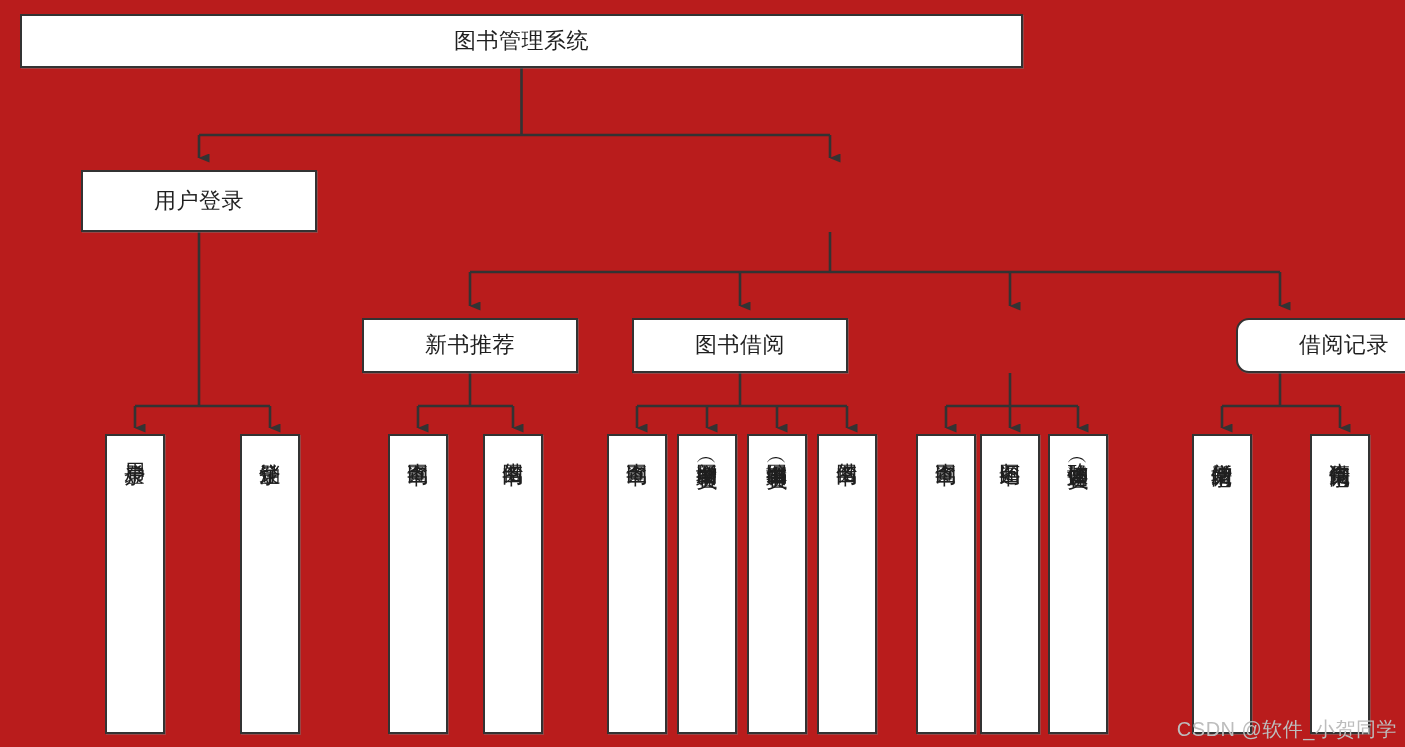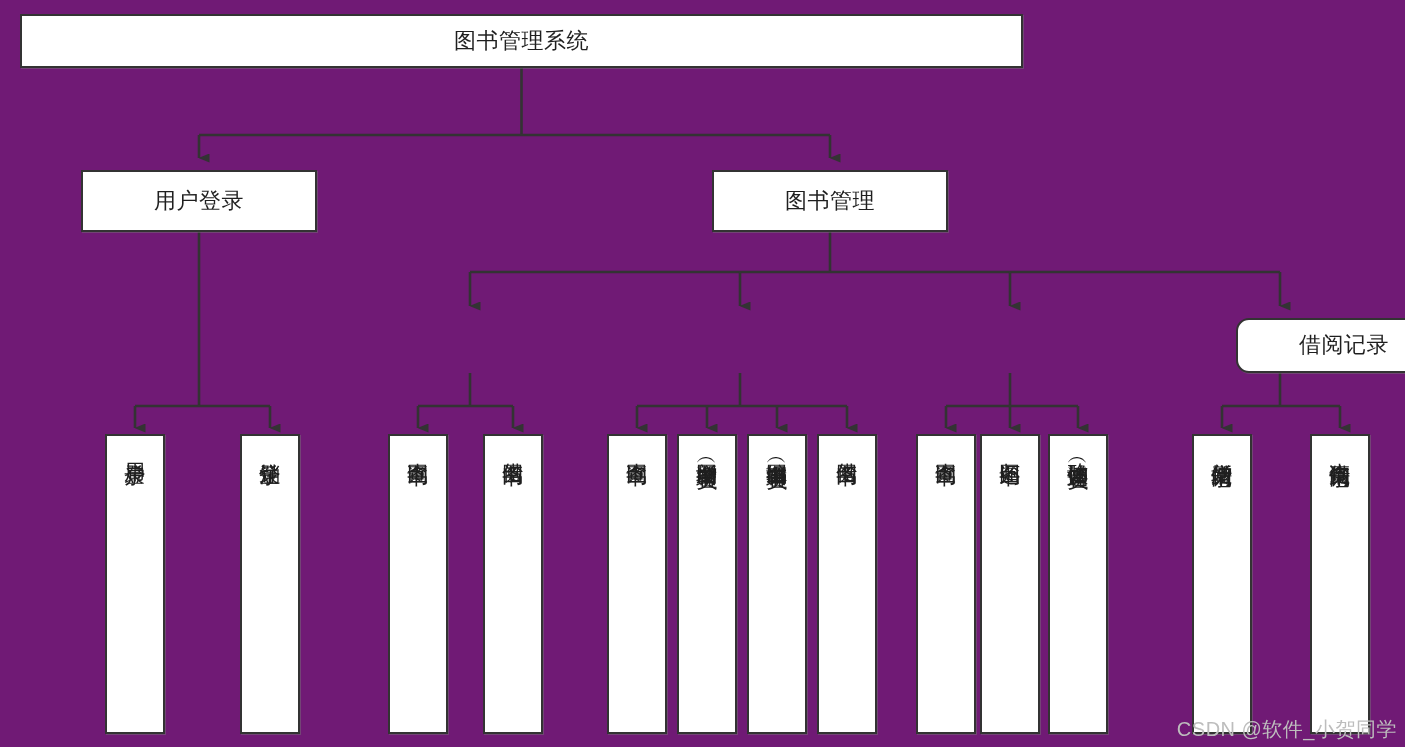--- a/index.html
+++ b/index.html
@@ -8,21 +8,21 @@
     padding: 0;
     background: #ffffff;
   }
   body {
     font-family: "Liberation Sans", "DejaVu Sans", sans-serif;
   }
   #diagram-root {
     position: relative;
     width: 1405px;
     height: 747px;
-    background: #701a75;
+    background: #b91c1c;
     overflow: hidden;
   }
   svg.diagram-canvas {
     position: absolute;
     left: 0;
     top: 0;
     width: 1405px;
     height: 747px;
     display: block;
   }
@@ -129,24 +129,27 @@
     </g>
   </svg>
 
   <div class="node-box node-h" style="left:20px; top:14px; width:1003px; height:54px;">
     <span class="node-label">图书管理系统</span>
   </div>
 
   <div class="node-box node-h" style="left:81px; top:170px; width:236px; height:62px;">
     <span class="node-label">用户登录</span>
   </div>
-  <div class="node-box node-h" style="left:712px; top:170px; width:236px; height:62px;">
-    <span class="node-label">图书管理</span>
+
+  <div class="node-box node-h" style="left:362px; top:318px; width:216px; height:55px;">
+    <span class="node-label">新书推荐</span>
   </div>
-
+  <div class="node-box node-h" style="left:632px; top:318px; width:216px; height:55px;">
+    <span class="node-label">图书借阅</span>
+  </div>
   <div class="node-box node-h" style="left:1236px; top:318px; width:216px; height:55px;border-radius:13px;">
     <span class="node-label">借阅记录</span>
   </div>
 
   <div class="node-box node-v" style="left:105px; top:434px; width:60px; height:300px;">
     <span class="node-label">用户登录</span>
   </div>
   <div class="node-box node-v" style="left:240px; top:434px; width:60px; height:300px;">
     <span class="node-label">注销登录</span>
   </div>

